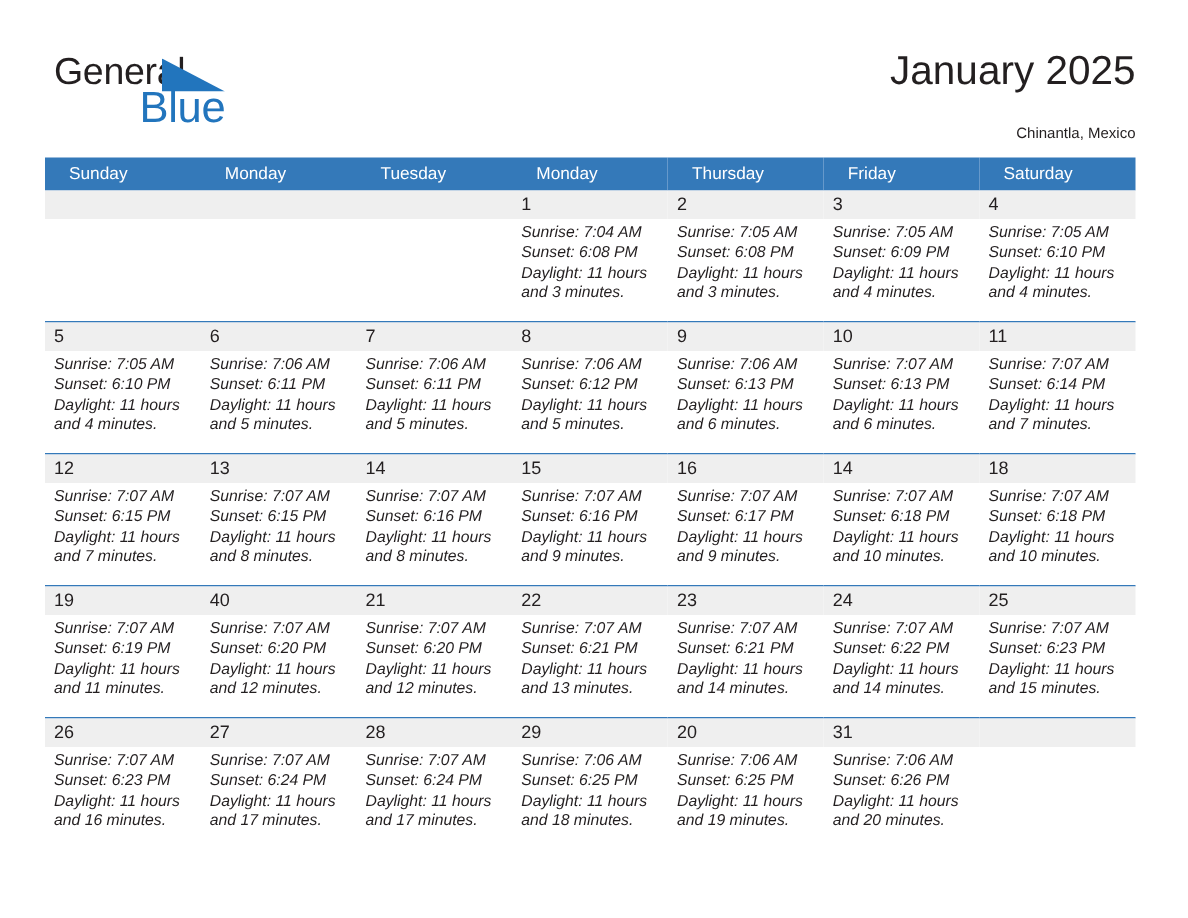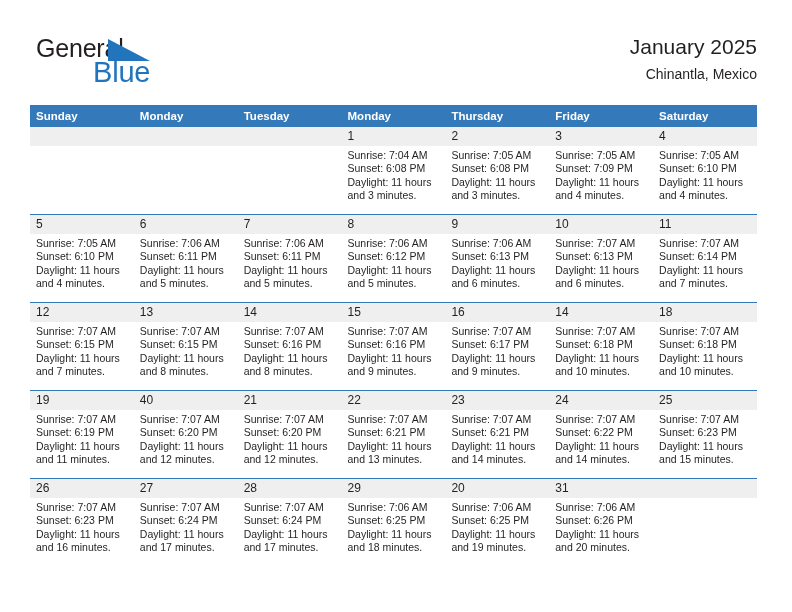--- a/index.html
+++ b/index.html
@@ -60,52 +60,52 @@
     letter-spacing: -0.2px;
   }
 
   .title-block {
     position: absolute;
     right: 0;
     top: 0;
     text-align: right;
   }
   .cal-title {
-    font-size: 21px;
+    font-size: 27px;
     line-height: 34px;
     color: #231f20;
     font-weight: normal;
     white-space: nowrap;
   }
   .cal-subtitle {
-    font-size: 14px;
+    font-size: 10px;
     line-height: 20px;
     color: #231f20;
-    margin-top: 0;
+    margin-top: 16px;
     white-space: nowrap;
   }
 
   
   .calendar {
     position: absolute;
     left: 30px;
     top: 105px;
     width: 727px;
     border-collapse: collapse;
     table-layout: fixed;
   }
   .calendar col { width: 103.857px; }
 
   .calendar thead th {
     background: #3479b9;
     color: #ffffff;
     font-size: 11.5px;
-    font-weight: bold;
+    font-weight: normal;
     text-align: left;
-    padding: 4px 0 5px 6px;
+    padding: 4px 0 5px 16px;
     height: 13px;
     vertical-align: middle;
   }
 
   .week-row > td {
     padding: 0;
     vertical-align: top;
     border-top: 1.2px solid #3479b9;
   }
   .week-row.first > td {
@@ -125,20 +125,21 @@
   }
   .cell.empty .daynum {
     background: #efefef;
     color: transparent;
   }
   .details {
     padding: 3px 6px 0 6px;
     font-size: 10.5px;
     line-height: 13.3px;
     color: #231f20;
+    font-style: italic;
   }
   .details div { white-space: nowrap; }
   .cell.empty .details { visibility: hidden; }
 </style>
 </head>
 <body>
 
 <div class="page">
 
   <div class="header">
@@ -236,21 +237,21 @@
                 <div>Daylight: 11 hours</div>
                 <div>and 3 minutes.</div>
               </div>
             </div>
           </td>
           <td>
             <div class="cell">
               <div class="daynum">3</div>
               <div class="details">
                 <div>Sunrise: 7:05 AM</div>
-                <div>Sunset: 7:09 PM</div>
+                <div>Sunset: 6:09 PM</div>
                 <div>Daylight: 11 hours</div>
                 <div>and 4 minutes.</div>
               </div>
             </div>
           </td>
           <td>
             <div class="cell">
               <div class="daynum">4</div>
               <div class="details">
                 <div>Sunrise: 7:05 AM</div>

